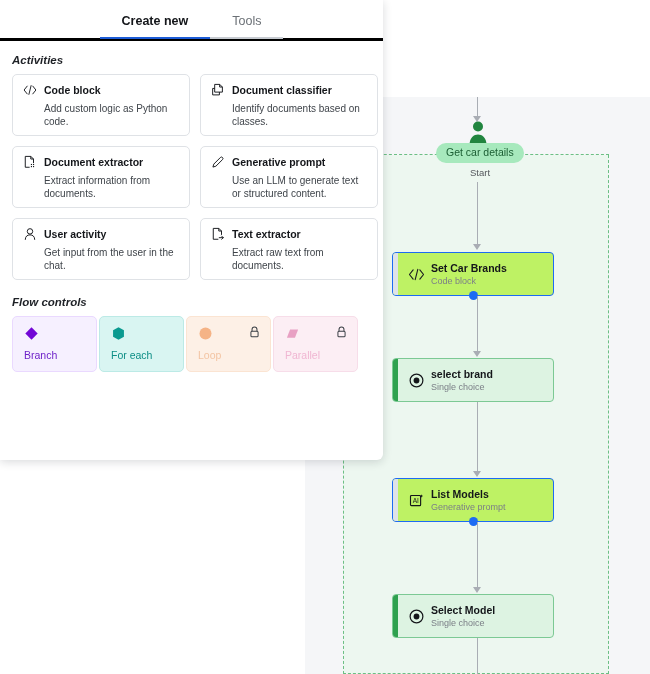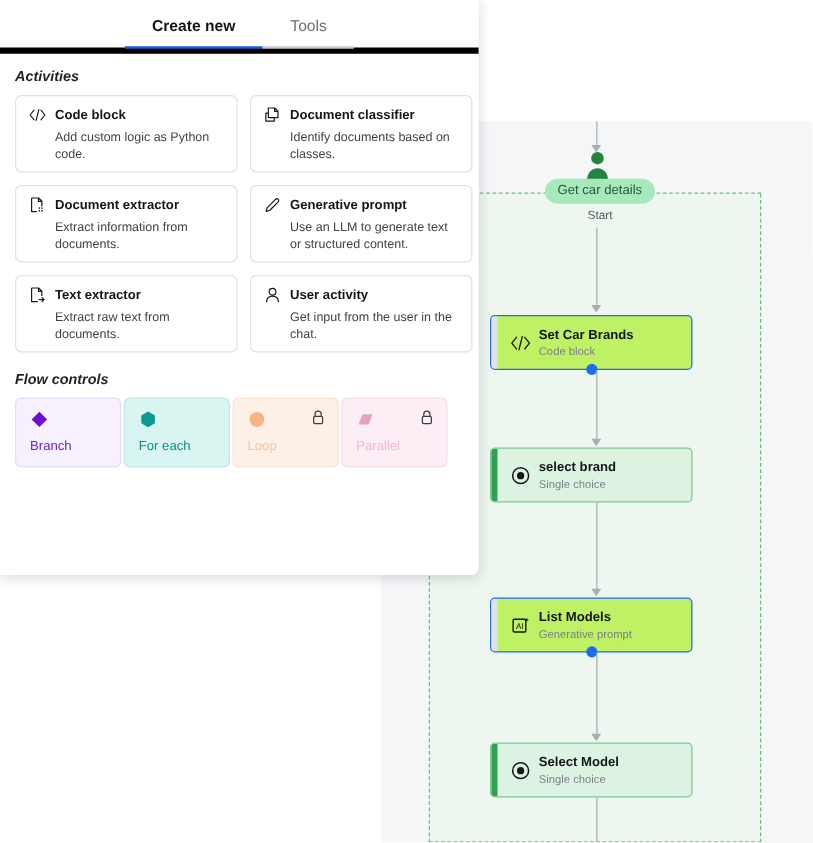--- a/index.html
+++ b/index.html
@@ -203,21 +203,21 @@
     z-index: 5;
   }
 
   #tabs {
     position: relative;
     height: 38px;
     display: flex;
     align-items: flex-end;
     justify-content: center;
     gap: 0px;
-    border-bottom: 5px solid #000000;
+    border-bottom: 3px solid #000000;
   }
   .tab {
     padding: 0 22px 9px;
     font-size: 12.5px;
     line-height: 15px;
     cursor: pointer;
     position: relative;
     color: #6b7076;
   }
   .tab.active {
@@ -504,42 +504,42 @@
         </span>
         <span class="act-name">Generative prompt</span>
       </div>
       <div class="act-desc">Use an LLM to generate text or structured content.</div>
     </div>
 
     <div class="act-card">
       <div class="act-head">
         <span class="act-icon">
           <svg viewBox="0 0 16 16" width="14" height="14" aria-hidden="true">
+            <circle cx="8" cy="5" r="3.1" fill="none" stroke="currentColor" stroke-width="1.1"></circle>
+            <path d="M2.6 14.2 C2.6 10.7 5 9 8 9 C11 9 13.4 10.7 13.4 14.2" fill="none" stroke="currentColor" stroke-width="1.1" stroke-linecap="round"></path>
+          </svg>
+        </span>
+        <span class="act-name">User activity</span>
+      </div>
+      <div class="act-desc">Get input from the user in the chat.</div>
+    </div>
+
+    <div class="act-card">
+      <div class="act-head">
+        <span class="act-icon">
+          <svg viewBox="0 0 16 16" width="14" height="14" aria-hidden="true">
             <path d="M2.6 1.6 H9 L12 4.6 V9" fill="none" stroke="currentColor" stroke-width="1.1" stroke-linejoin="round"></path>
             <path d="M2.6 1.6 V14 H8.4" fill="none" stroke="currentColor" stroke-width="1.1" stroke-linejoin="round"></path>
             <path d="M8.9 1.6 V4.6 H12" fill="none" stroke="currentColor" stroke-width="1.1" stroke-linejoin="round"></path>
             <path d="M9.4 12.2 H14 M12.2 10.4 L14 12.2 L12.2 14" fill="none" stroke="currentColor" stroke-width="1.1" stroke-linecap="round" stroke-linejoin="round"></path>
           </svg>
         </span>
         <span class="act-name">Text extractor</span>
       </div>
       <div class="act-desc">Extract raw text from documents.</div>
-    </div>
-
-    <div class="act-card">
-      <div class="act-head">
-        <span class="act-icon">
-          <svg viewBox="0 0 16 16" width="14" height="14" aria-hidden="true">
-            <circle cx="8" cy="5" r="3.1" fill="none" stroke="currentColor" stroke-width="1.1"></circle>
-            <path d="M2.6 14.2 C2.6 10.7 5 9 8 9 C11 9 13.4 10.7 13.4 14.2" fill="none" stroke="currentColor" stroke-width="1.1" stroke-linecap="round"></path>
-          </svg>
-        </span>
-        <span class="act-name">User activity</span>
-      </div>
-      <div class="act-desc">Get input from the user in the chat.</div>
     </div>
 
   </div>
 
   <div class="section-title" style="margin-top:16px;">Flow controls</div>
 
   <div id="flow-grid">
 
     <div class="flow-card" style="background:#f6f0ff; border:1px solid #ead9ff;">
       <span class="flow-shape">

